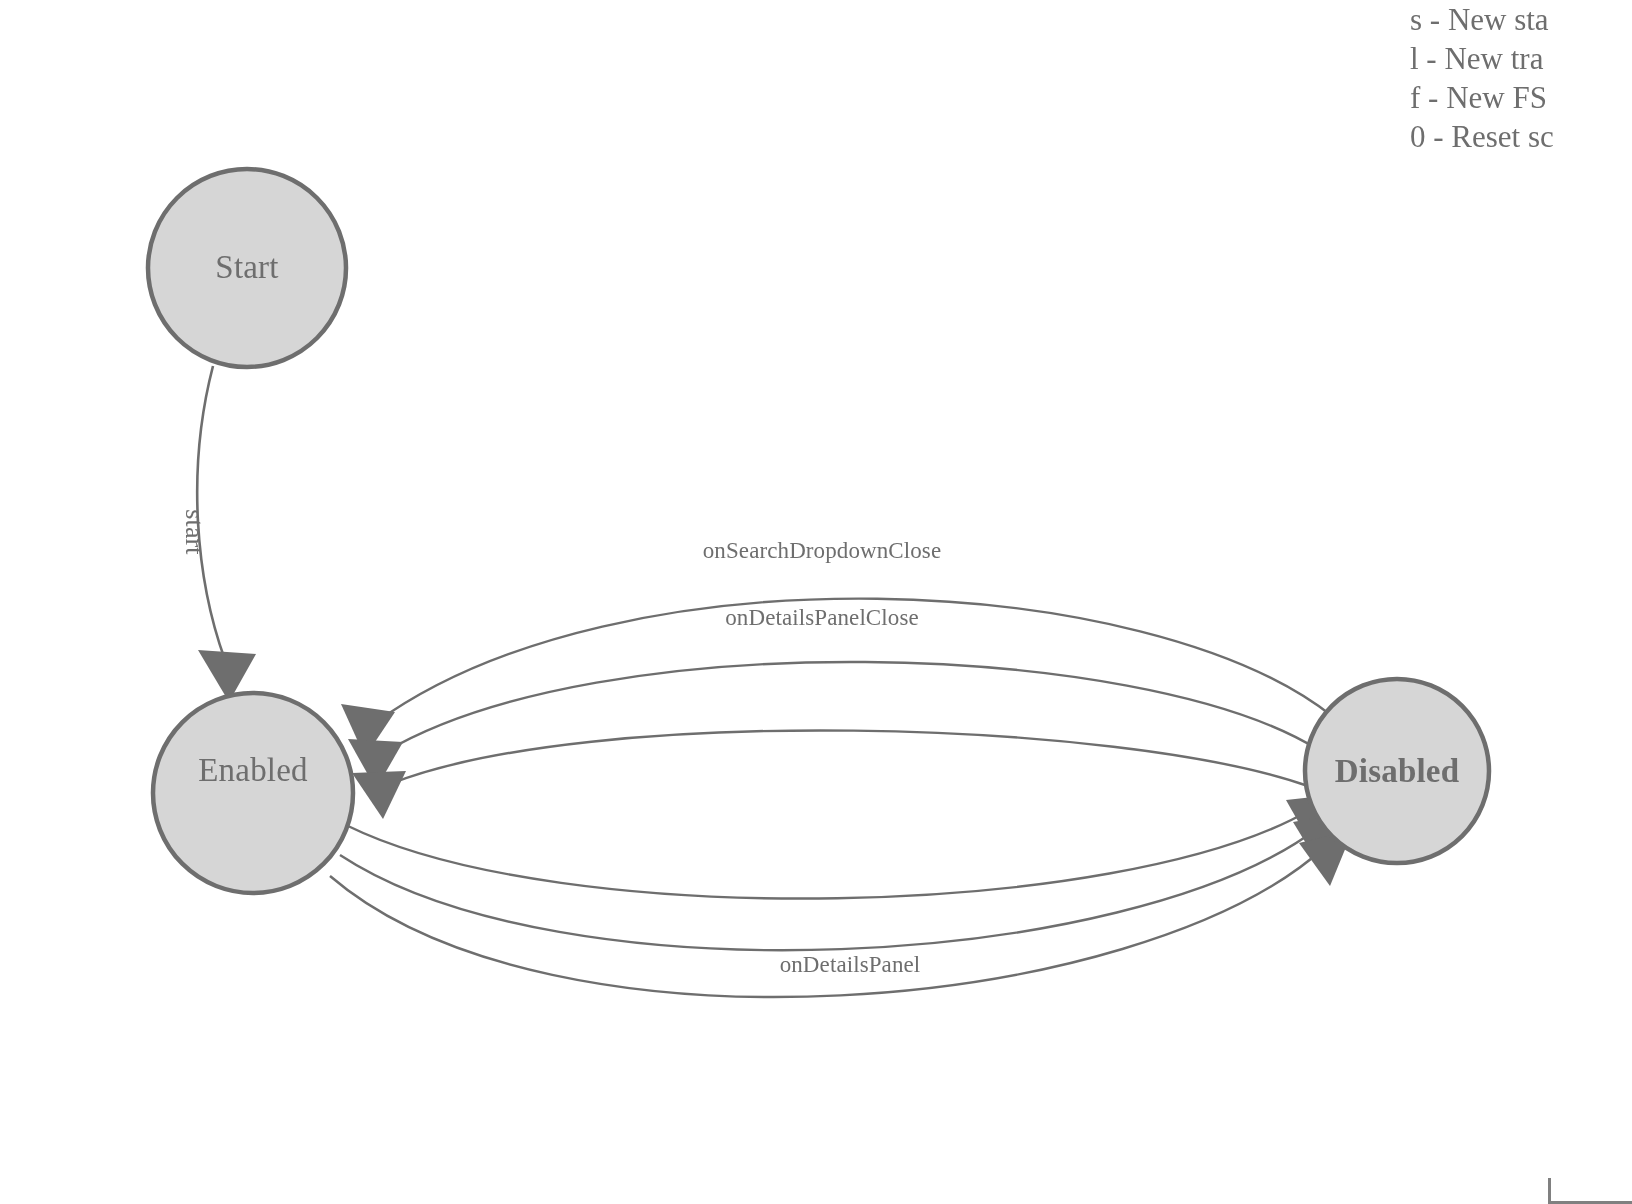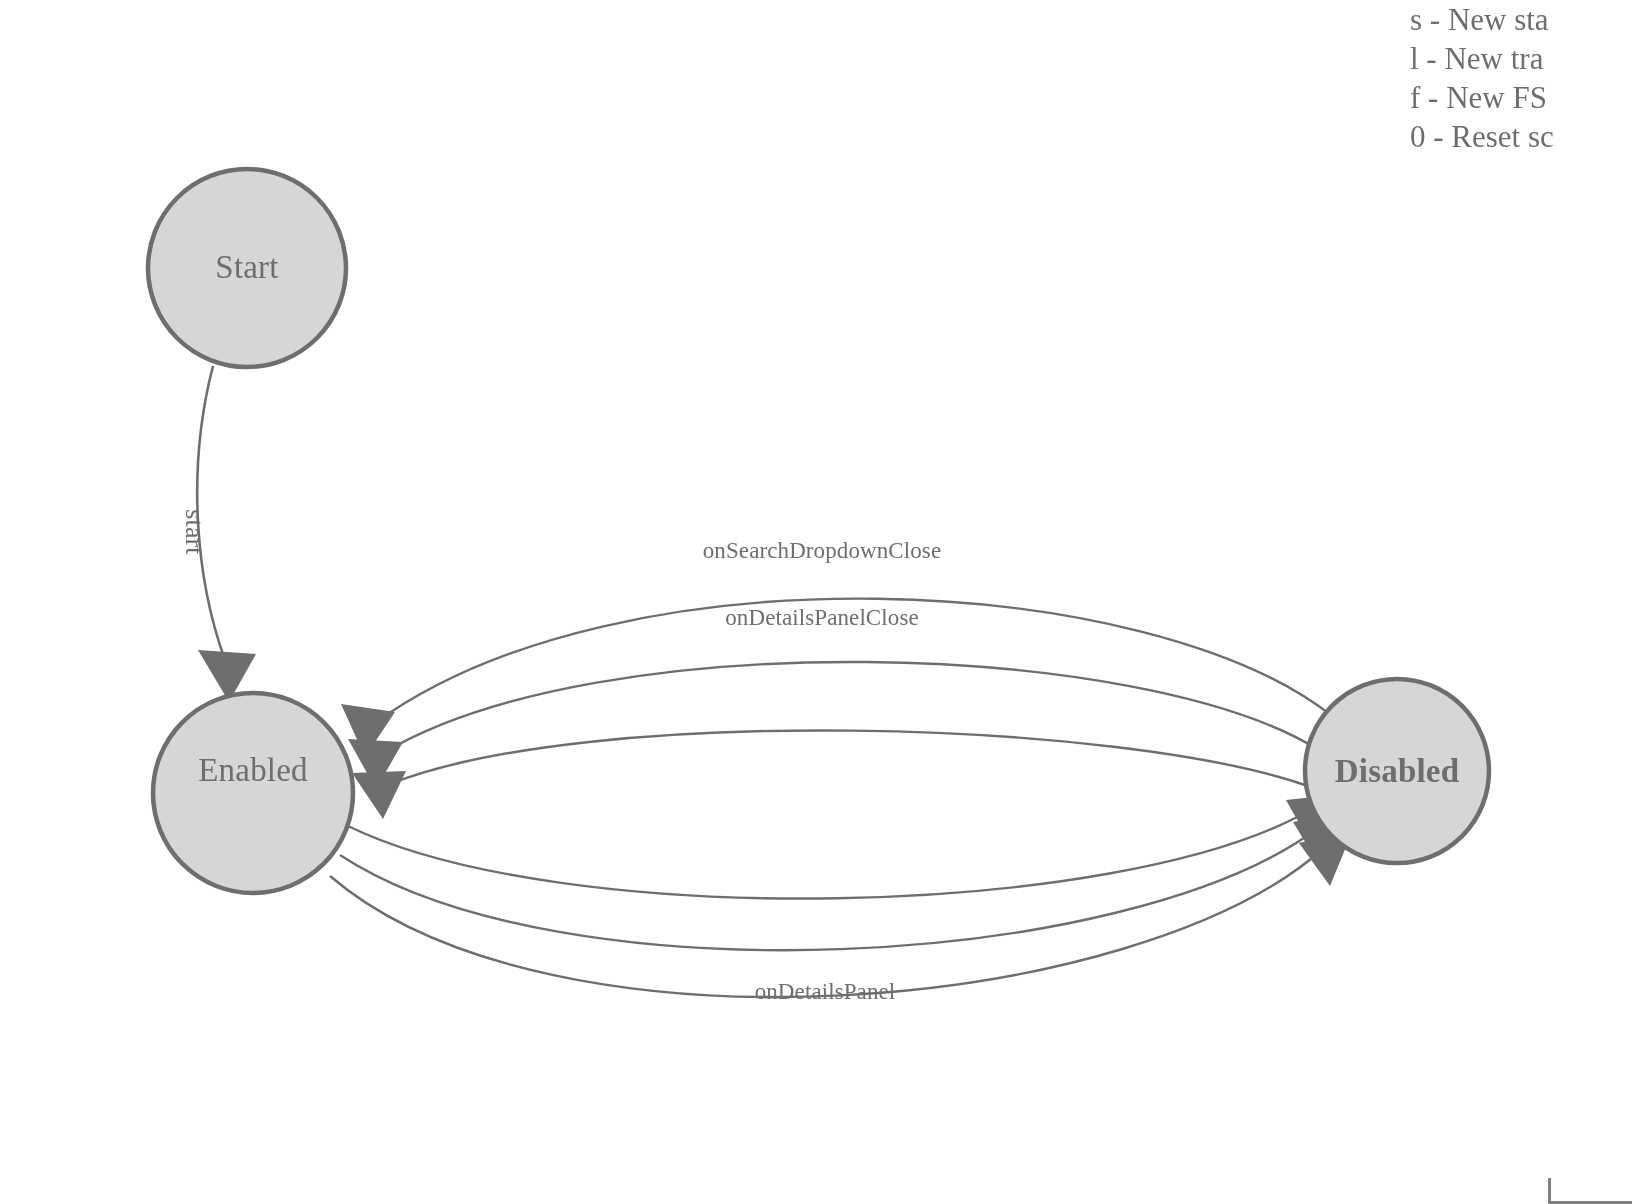--- a/index.html
+++ b/index.html
@@ -118,21 +118,21 @@
   <div class="node-label" style="left:1397px; top:771px;font-weight:bold;">Disabled</div>
 
   <div class="edge-label vertical" style="left:194px; top:532px;">start</div>
 
   <div class="edge-label" style="left:822px; top:551px;">onSearchDropdownClose</div>
 
   <div class="edge-label" style="left:822px; top:618px;">onDetailsPanelClose</div>
 
 
 
-  <div class="edge-label" style="left:825px; top:965px;margin-top:27px;">onDetailsPanel</div>
+  <div class="edge-label" style="left:850px; top:965px;">onDetailsPanel</div>
 
 
   <div id="legend">
     <span class="legend-line">s - New sta</span>
     <span class="legend-line">l - New tra</span>
     <span class="legend-line">f - New FS</span>
     <span class="legend-line">0 - Reset sc</span>
   </div>
 
   <div id="corner-frame"></div>

